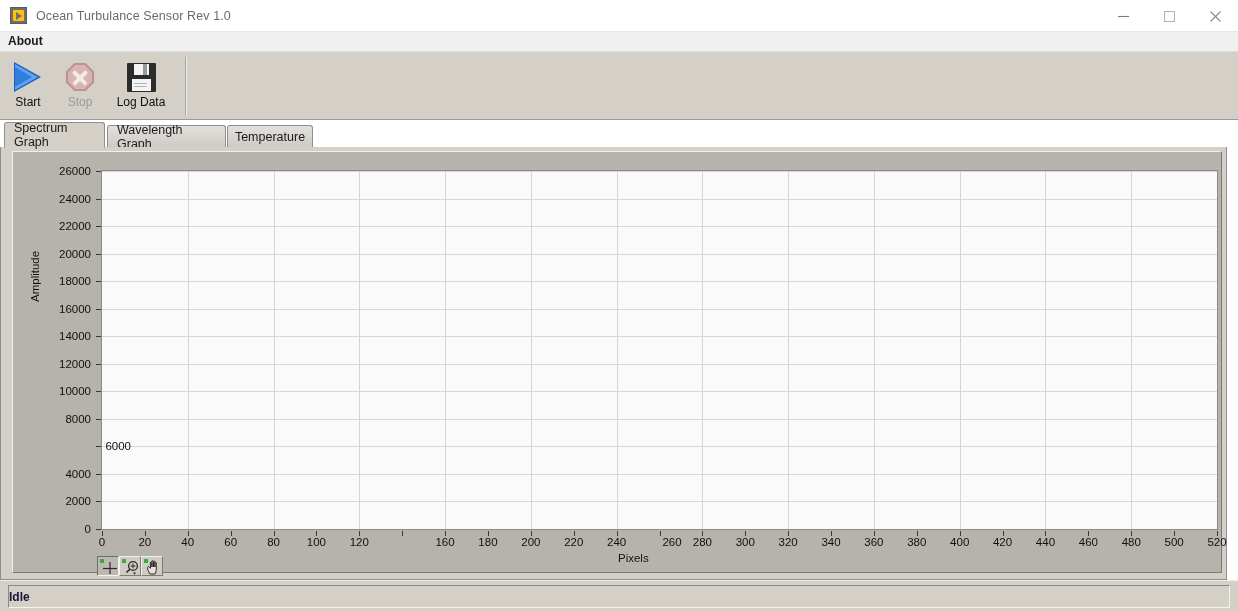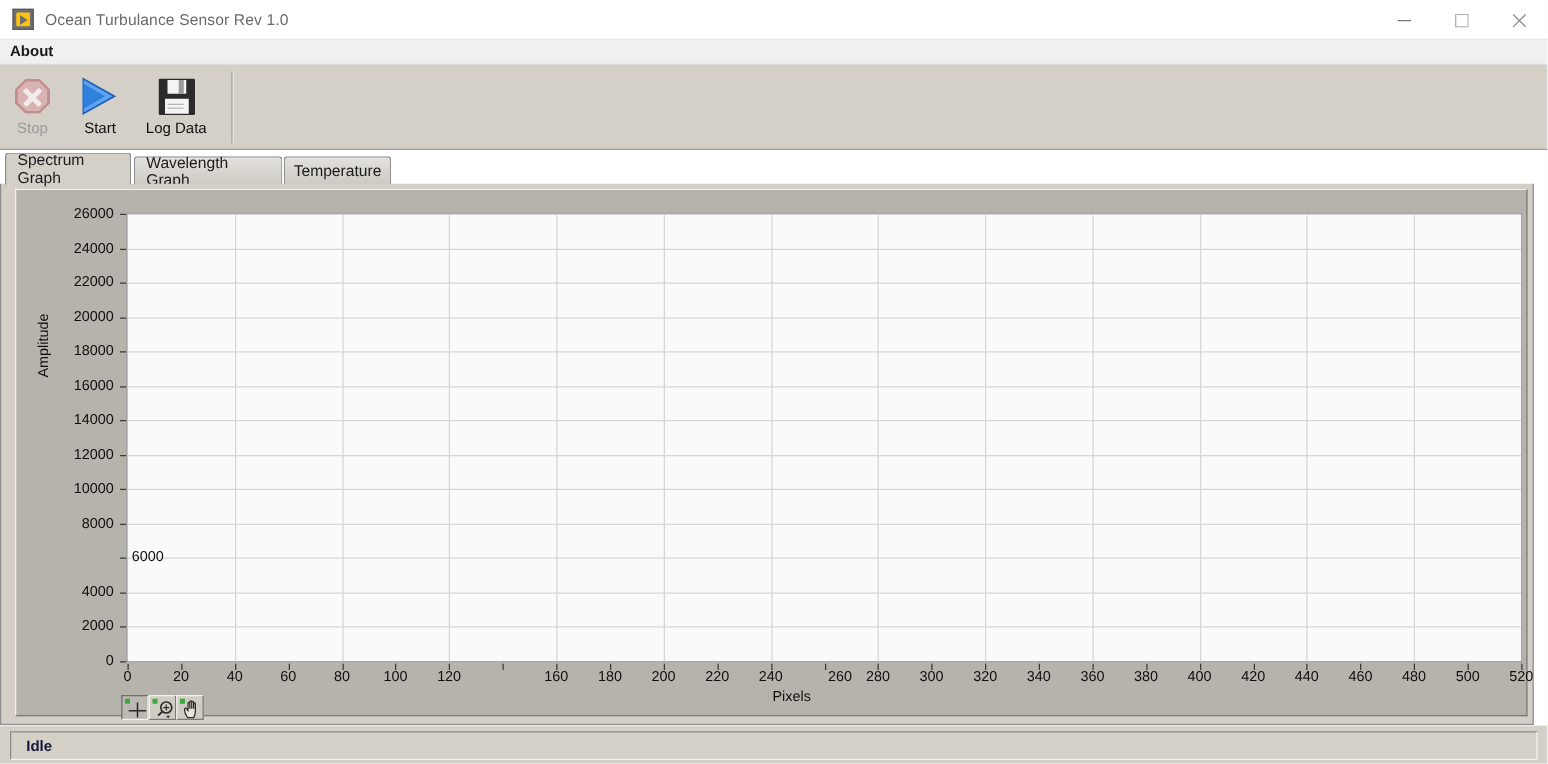--- a/index.html
+++ b/index.html
@@ -321,21 +321,20 @@
     background: #d4d0c8;
     box-sizing: border-box;
     border-top: 1px solid #8d8a84;
     border-left: 1px solid #8d8a84;
     border-right: 1px solid #f4f2ee;
     border-bottom: 1px solid #f4f2ee;
     display: flex; align-items: center;
   }
   .statustext {
     font-size: 12px; color: #15153a;
-    margin-left: 12px;
     font-weight: bold;
   }
 </style>
 </head>
 <body>
 
 <div class="titlebar">
   <div class="app-icon"></div>
   <div class="title-text">Ocean Turbulance Sensor Rev 1.0</div>
 
@@ -357,42 +356,42 @@
       </svg>
     </div>
   </div>
 </div>
 
 <div class="menubar">
   <div class="menuitem">About</div>
 </div>
 
 <div class="toolbar">
+
+  <div class="tbtn" style="margin-left:2px;">
+    <div class="ico">
+      <div class="ico-play-wrap">
+        <div class="outer"></div>
+        <div class="inner"></div>
+        <div class="inner2"></div>
+      </div>
+    </div>
+    <div class="lbl">Start</div>
+  </div>
 
   <div class="tbtn disabled">
     <div class="ico">
       <div class="ico-stop">
         <div class="oct"></div>
         <div class="oct2"></div>
         <div class="x1"></div>
         <div class="x2"></div>
       </div>
     </div>
     <div class="lbl">Stop</div>
-  </div>
-
-  <div class="tbtn" style="margin-left:2px;">
-    <div class="ico">
-      <div class="ico-play-wrap">
-        <div class="outer"></div>
-        <div class="inner"></div>
-        <div class="inner2"></div>
-      </div>
-    </div>
-    <div class="lbl">Start</div>
   </div>
 
   <div class="tbtn" style="width:70px;">
     <div class="ico">
       <div class="ico-floppy">
         <div class="body"></div>
         <div class="shutter"></div>
         <div class="shutter-tab"></div>
         <div class="label"></div>
         <div class="l1"></div>

